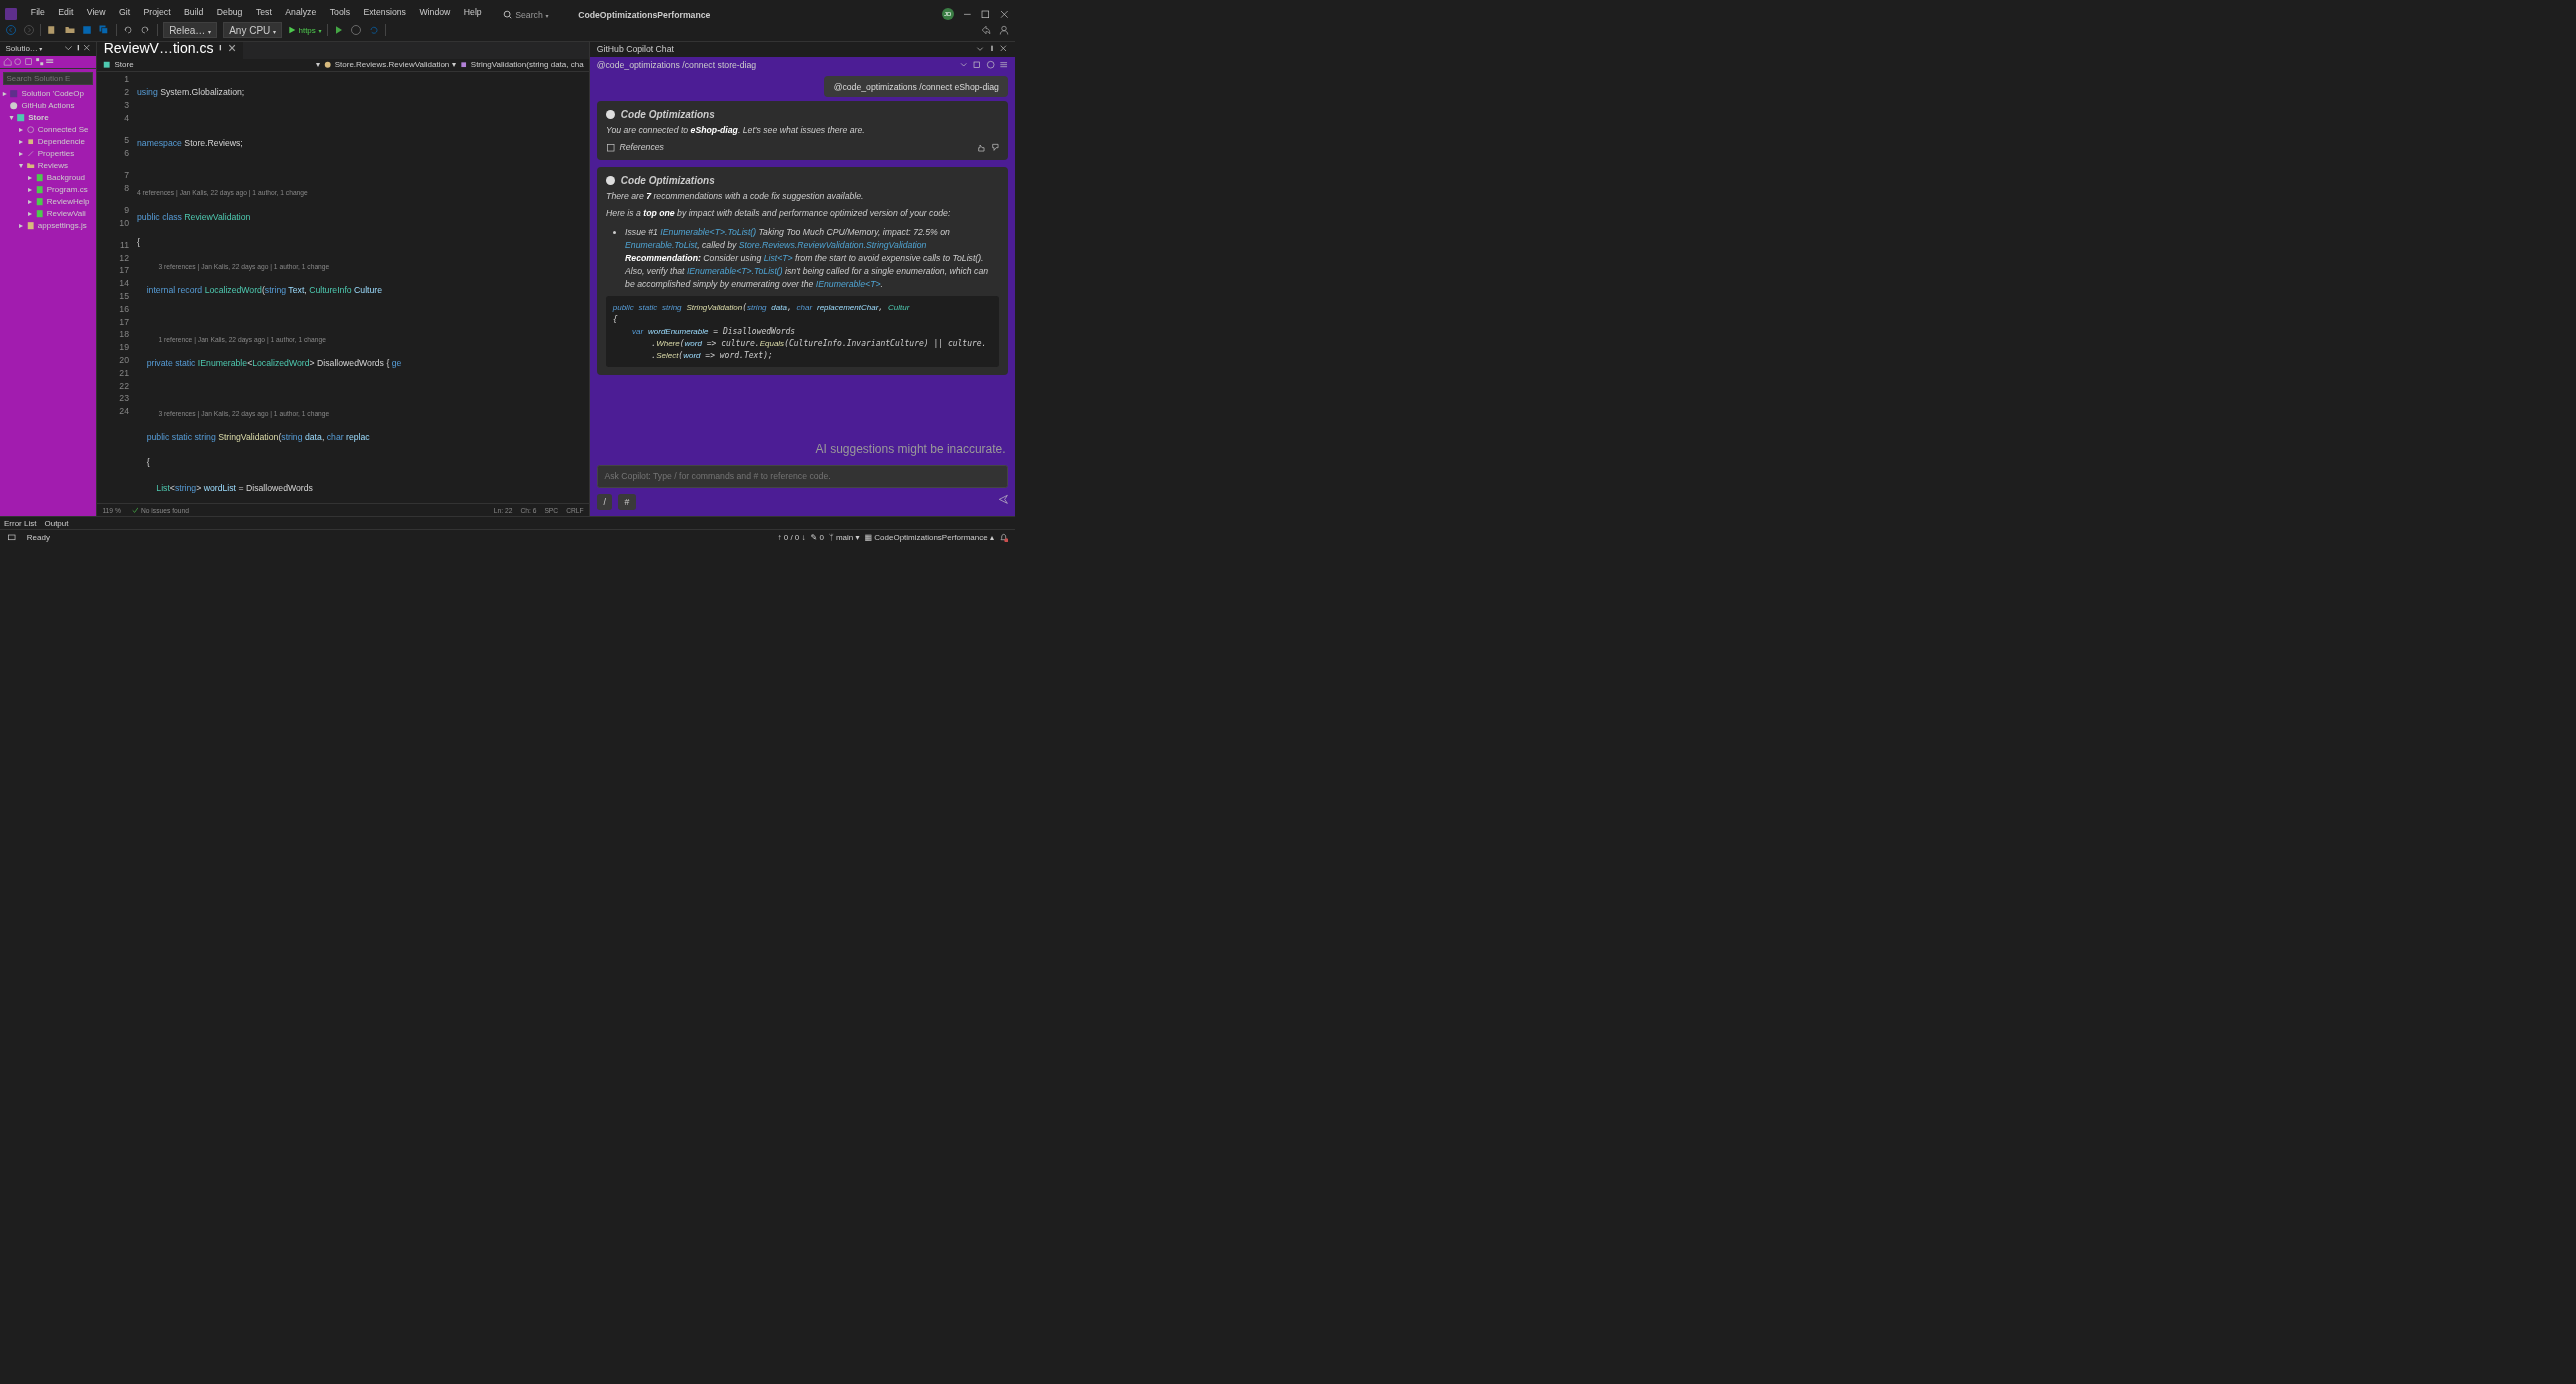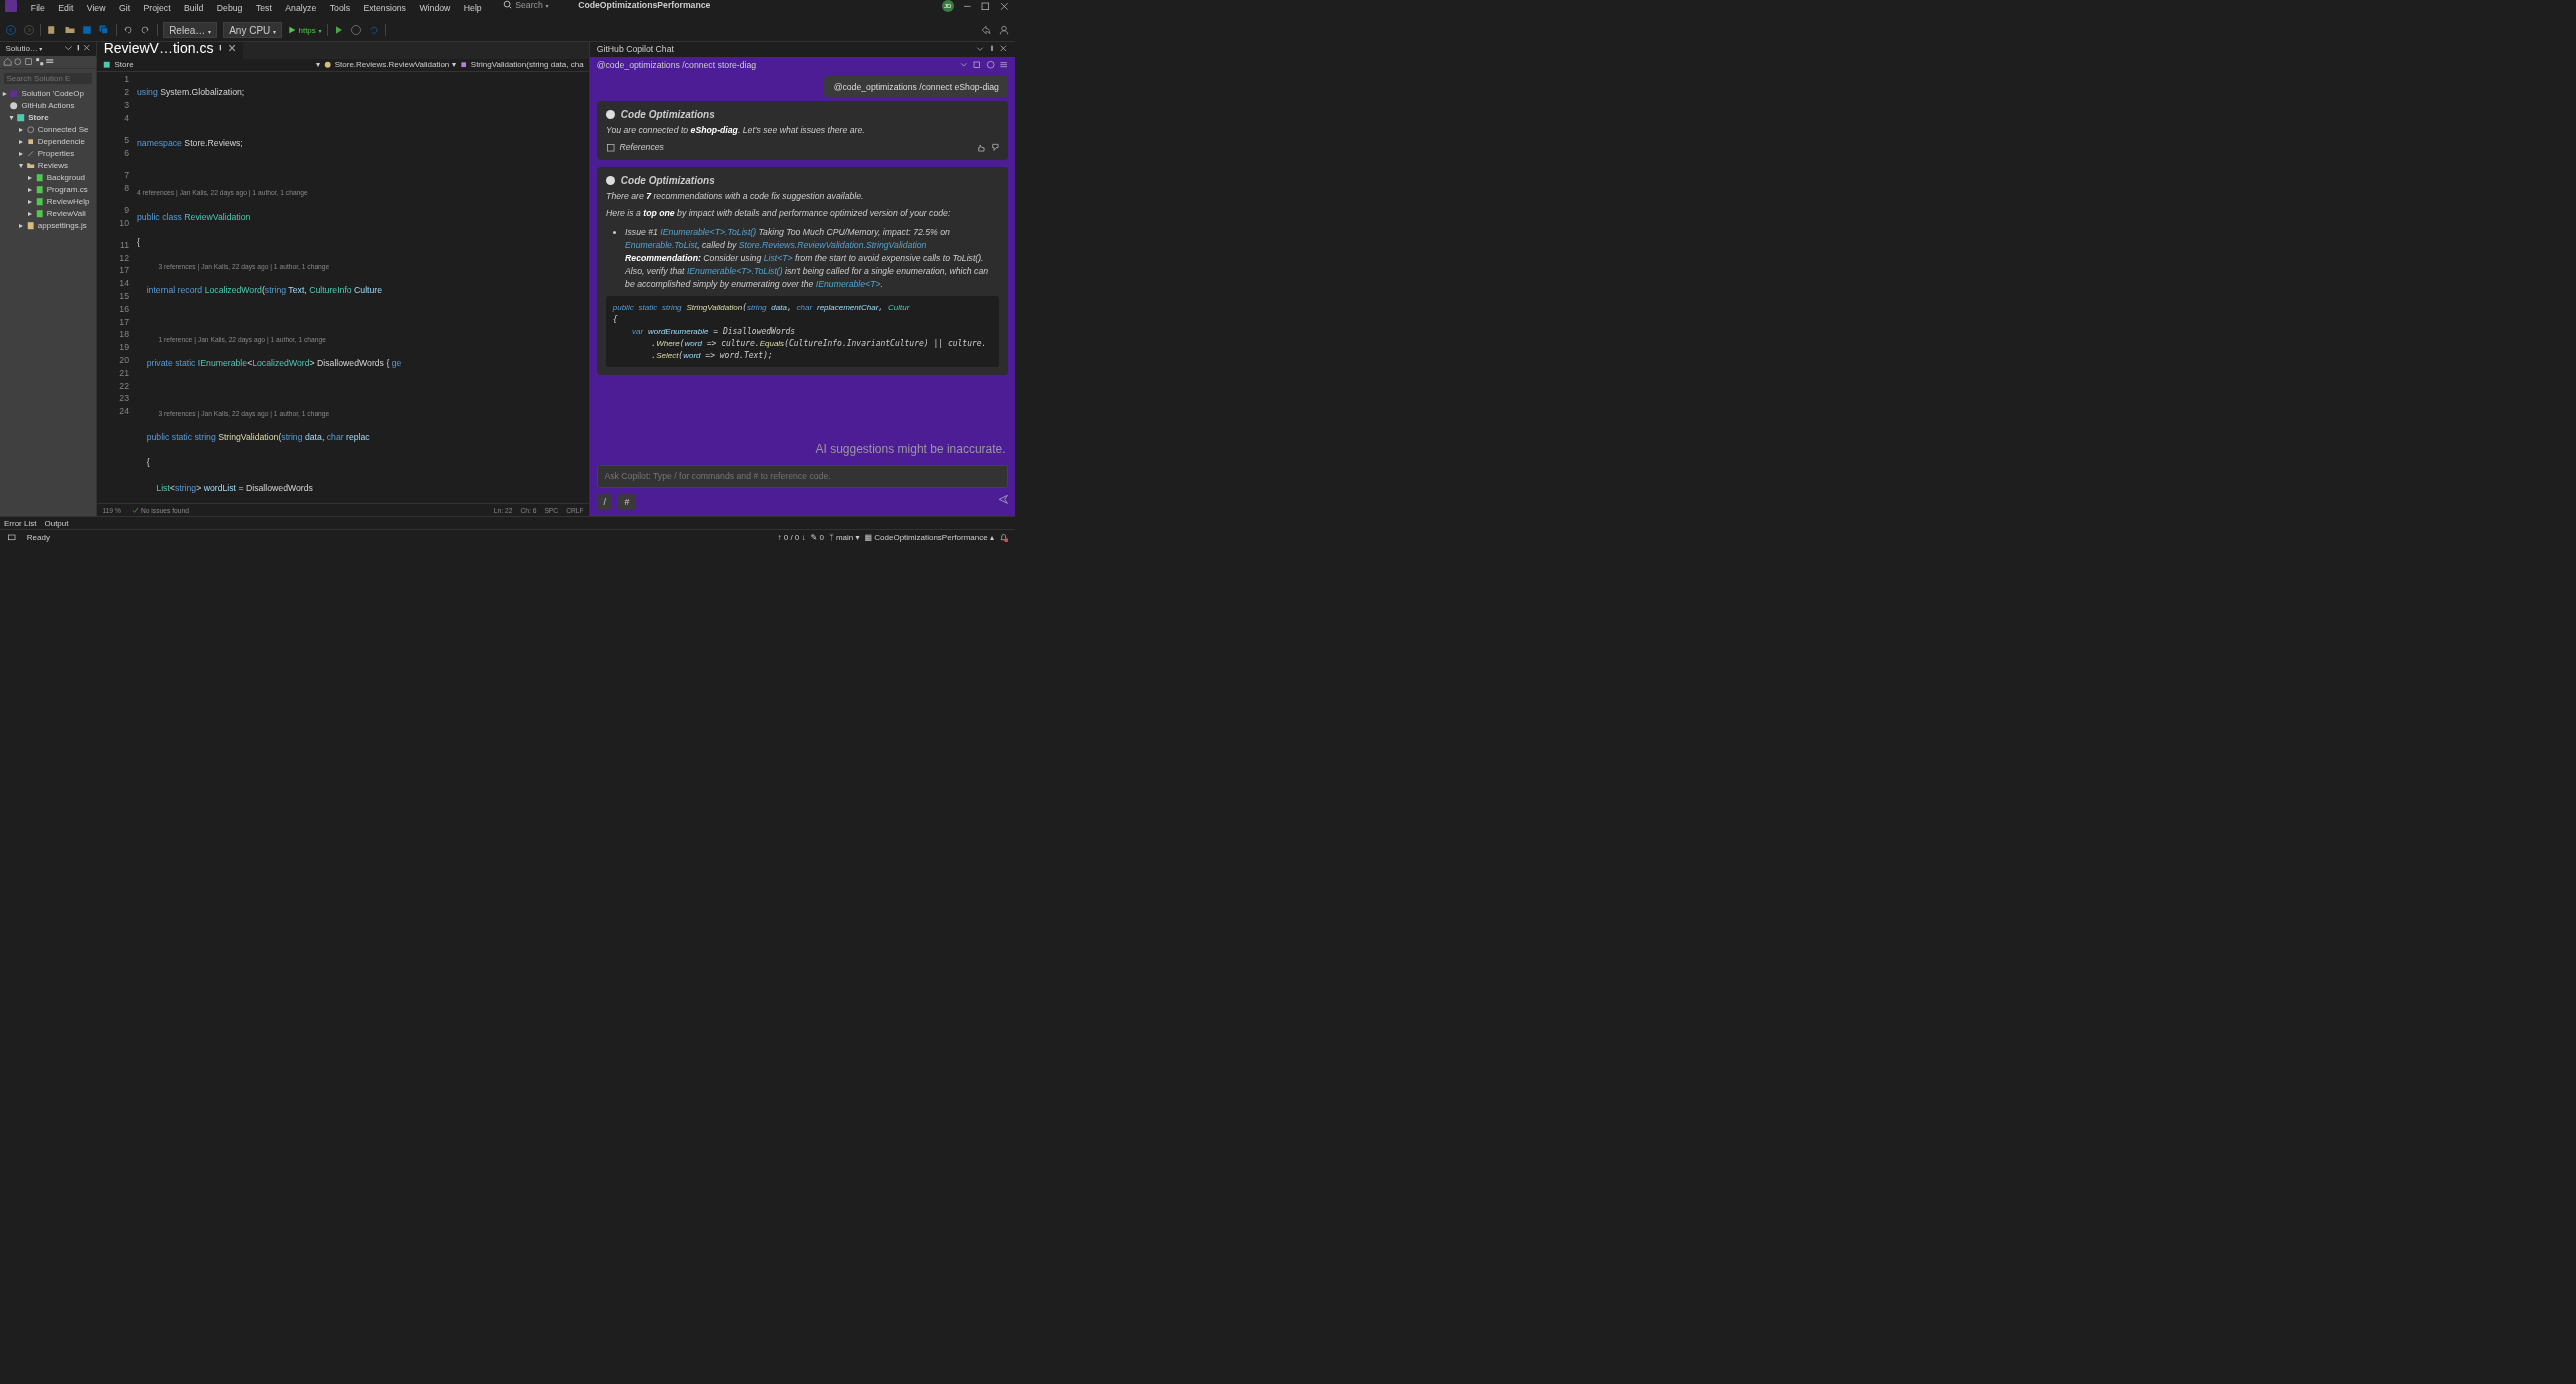--- a/index.html
+++ b/index.html
@@ -1,31 +1,31 @@
 <!DOCTYPE html>
 <html style="font-size:10.7px"><head>
 <meta charset="utf-8">
 <style>
 * { margin: 0; padding: 0; box-sizing: border-box; font-family: 'Segoe UI', sans-serif; }
 body { background: #1e1e1e; color: #ccc; font-size: 8.7px; overflow: hidden; width: 1015px; height: 545px; display: flex; flex-direction: column; }
-.menubar { display: flex; align-items: flex-start; height: 20px; background: #1e1e1e; padding: 0 5.4px; gap: 2.7px; }
+.menubar { display: flex; align-items: flex-end; height: 20px; background: #1e1e1e; padding: 0 5.4px; gap: 2.7px; }
 .menubar .vs-logo { width: 12px; height: 12px; background: #5e2f8c; border-radius: 1.3px; margin-right: 5.4px; }
 .menubar .menu-item { padding: 2.7px 5.4px; cursor: pointer; color: #ccc; }
 .menubar .search-top { margin-left: 13.4px; color: #999; display: flex; align-items: center; gap: 2.7px; }
 .menubar .title { margin-left: 27px; color: #ccc; font-weight: 600; }
 .menubar .right-controls { margin-left: auto; display: flex; align-items: center; gap: 8px; }
 .menubar .avatar { width: 12px; height: 12px; border-radius: 50%; background: #3a7d44; color: #fff; font-size: 6px; display: flex; align-items: center; justify-content: center; }
 .win-btn { width: 10.7px; height: 10.7px; cursor: pointer; fill: #ccc; }
 .toolbar { display: flex; align-items: center; height: 21.5px; background: #1e1e1e; border-bottom: 0.7px solid #333; padding: 0 5.4px; gap: 5.4px; }
 .toolbar .tb-btn { width: 12px; height: 12px; cursor: pointer; opacity: 0.8; }
 .toolbar .sep { width: 0.7px; height: 12px; background: #444; }
 .toolbar .combo { background: #333; padding: 1.3px 5.4px; border: 0.7px solid #3f3f3f; color: #ccc; font-size: 10px; }
 .toolbar .run-btn { color: #4ec94e; display: flex; align-items: center; gap: 2.7px; font-size: 8px; }
 .main-area { display: flex; flex: 1; overflow: hidden; }
-.sol-exp { width: 97px; background: #404040; display: flex; flex-direction: column; border-right: 0.7px solid #333; }
+.sol-exp { width: 97px; background: #a21caf; display: flex; flex-direction: column; border-right: 0.7px solid #333; }
 .sol-exp-header { display: flex; align-items: center; padding: 2.7px 5.4px; background: #1e1e1e; font-size: 8px; }
 .sol-exp-header .pin-close { margin-left: auto; display: flex; gap: 2.7px; }
 .sol-exp-toolbar { display: flex; gap: 1.3px; padding: 1.3px 2.7px; border-bottom: 0.7px solid #333; }
 .sol-exp-search { padding: 2.7px; }
 .sol-exp-search input { width: 100%; background: #333; border: 0.7px solid #3f3f3f; color: #ccc; padding: 1.3px 2.7px; font-size: 8px; }
 .sol-tree { flex: 1; overflow: hidden; font-size: 8px; }
 .tree-item { display: flex; align-items: center; padding: 1.3px 2.7px; cursor: pointer; white-space: nowrap; gap: 2.7px; }
 .tree-indent-1 { padding-left: 9.4px; }
 .tree-indent-2 { padding-left: 19px; }
 .tree-indent-3 { padding-left: 28px; }

